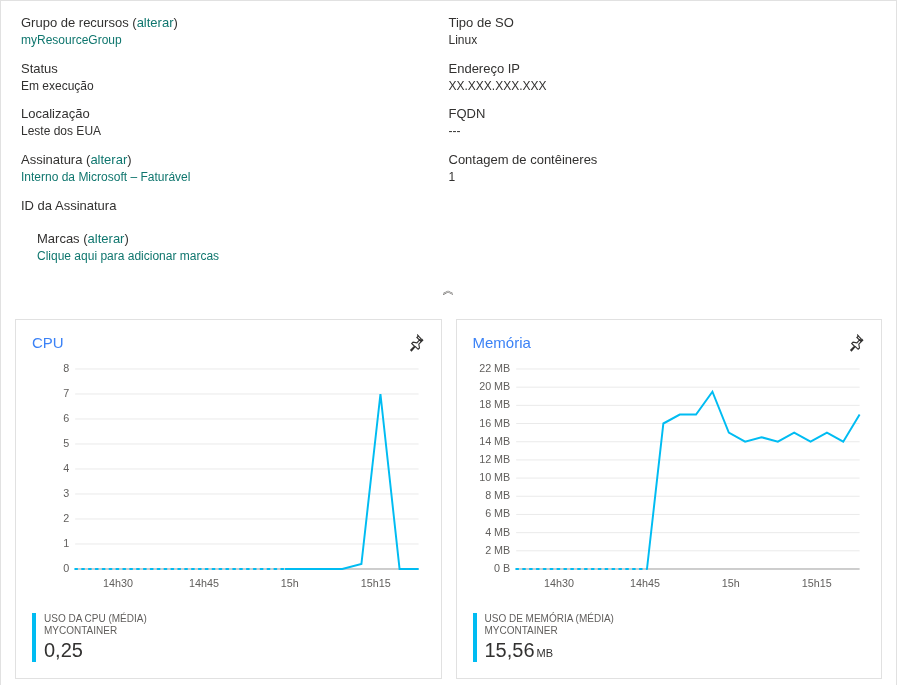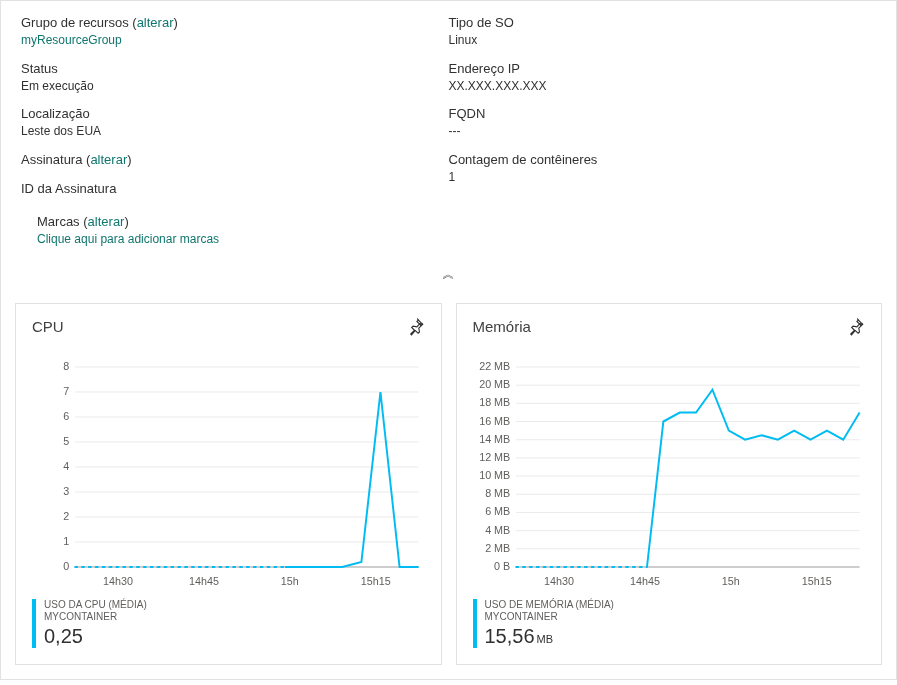--- a/index.html
+++ b/index.html
@@ -56,42 +56,42 @@
       padding: 14px;
     }
     .card {
       flex: 1;
       border: 1px solid #e1e1e1;
       padding: 14px 16px 16px 16px;
       position: relative;
     }
     .card-title {
       font-size: 15px;
-      color: #404040;
-      margin-bottom: 26px;
+      color: #3b82f6;
+      margin-bottom: 12px;
     }
     .pin {
       position: absolute;
       top: 14px;
       right: 16px;
       width: 18px;
       height: 18px;
       cursor: pointer;
     }
     .chart-wrap { position: relative; }
     .chart-svg { width: 100%; height: 230px; display: block; }
     .axis-line { stroke: #a6a6a6; stroke-width: 1; }
     .grid-line { stroke: #eaeaea; stroke-width: 1; }
     .tick-label { fill: #605e5c; font-size: 11px; }
     .series-line { stroke: #00bcf2; stroke-width: 2; fill: none; }
     .series-dashed { stroke: #00bcf2; stroke-width: 2; fill: none; stroke-dasharray: 2 5; stroke-linecap: round; }
     .legend {
       display: flex;
       align-items: stretch;
-      margin-top: 8px;
+      margin-top: 20px;
     }
     .legend-bar {
       width: 4px;
       background: #00bcf2;
       margin-right: 8px;
     }
     .legend-text { line-height: 1.2; }
     .legend-label {
       font-size: 10px;
       color: #605e5c;
@@ -122,20 +122,21 @@
         <div class="prop">
           <div class="prop-label"><span>Status</span></div>
           <div class="prop-value">Em execução</div>
         </div>
         <div class="prop">
           <div class="prop-label"><span>Localização</span></div>
           <div class="prop-value">Leste dos EUA</div>
         </div>
         <div class="prop">
           <div class="prop-label"><span>Assinatura</span><span class="paren"> (</span><span class="link">alterar</span><span class="paren">)</span></div>
+          <div class="prop-value"><span class="link">Interno da Microsoft – Faturável</span></div>
         </div>
         <div class="prop">
           <div class="prop-label"><span>ID da Assinatura</span></div>
           <div class="prop-value"></div>
         </div>
       </div>
     <div class="props-col" id="props-right">
         <div class="prop">
           <div class="prop-label"><span>Tipo de SO</span></div>
           <div class="prop-value">Linux</div>

